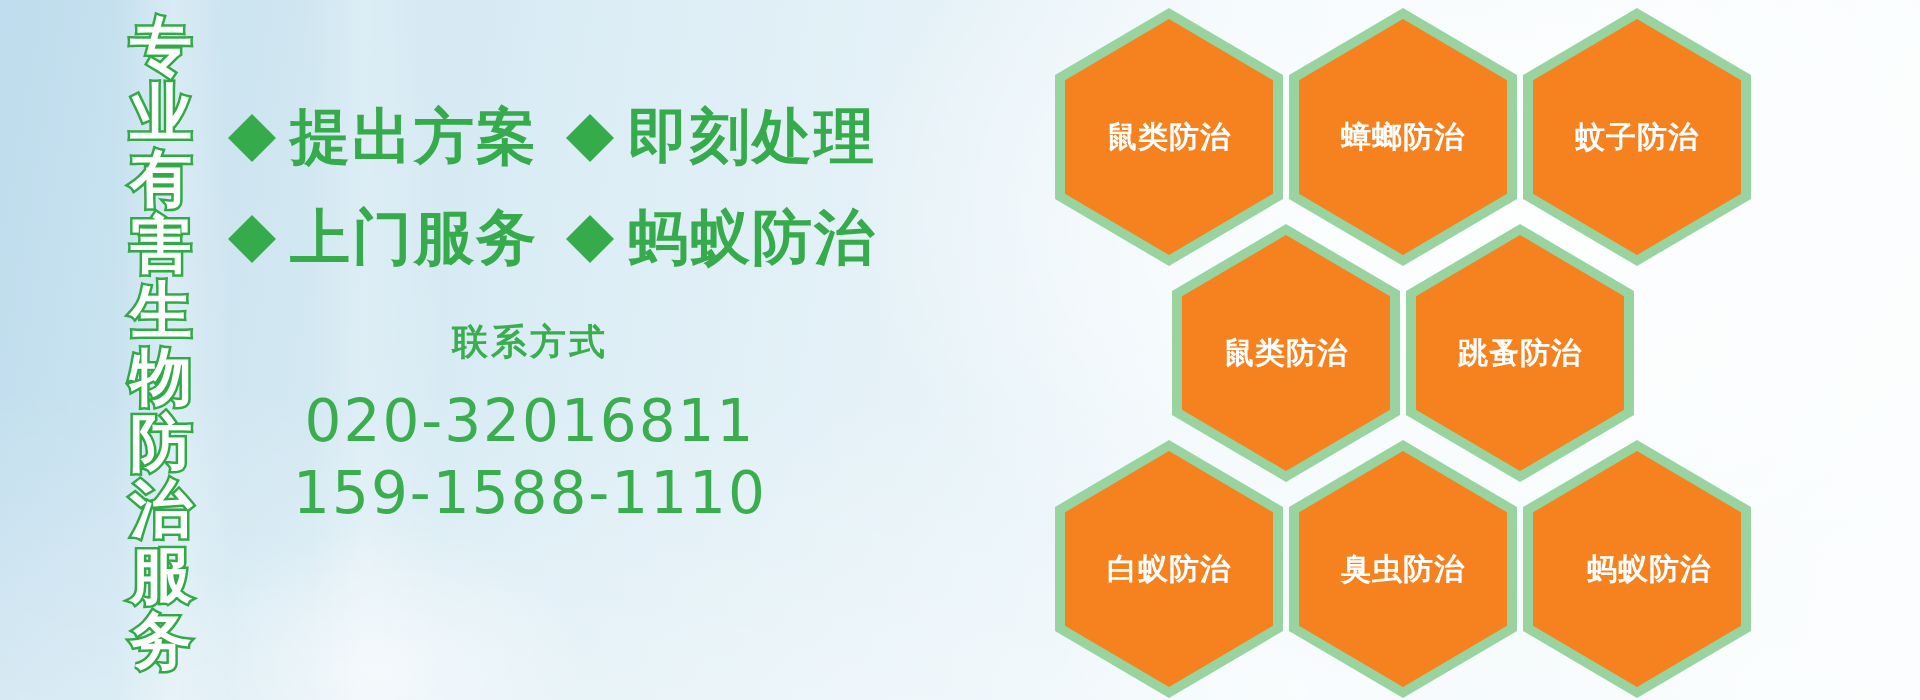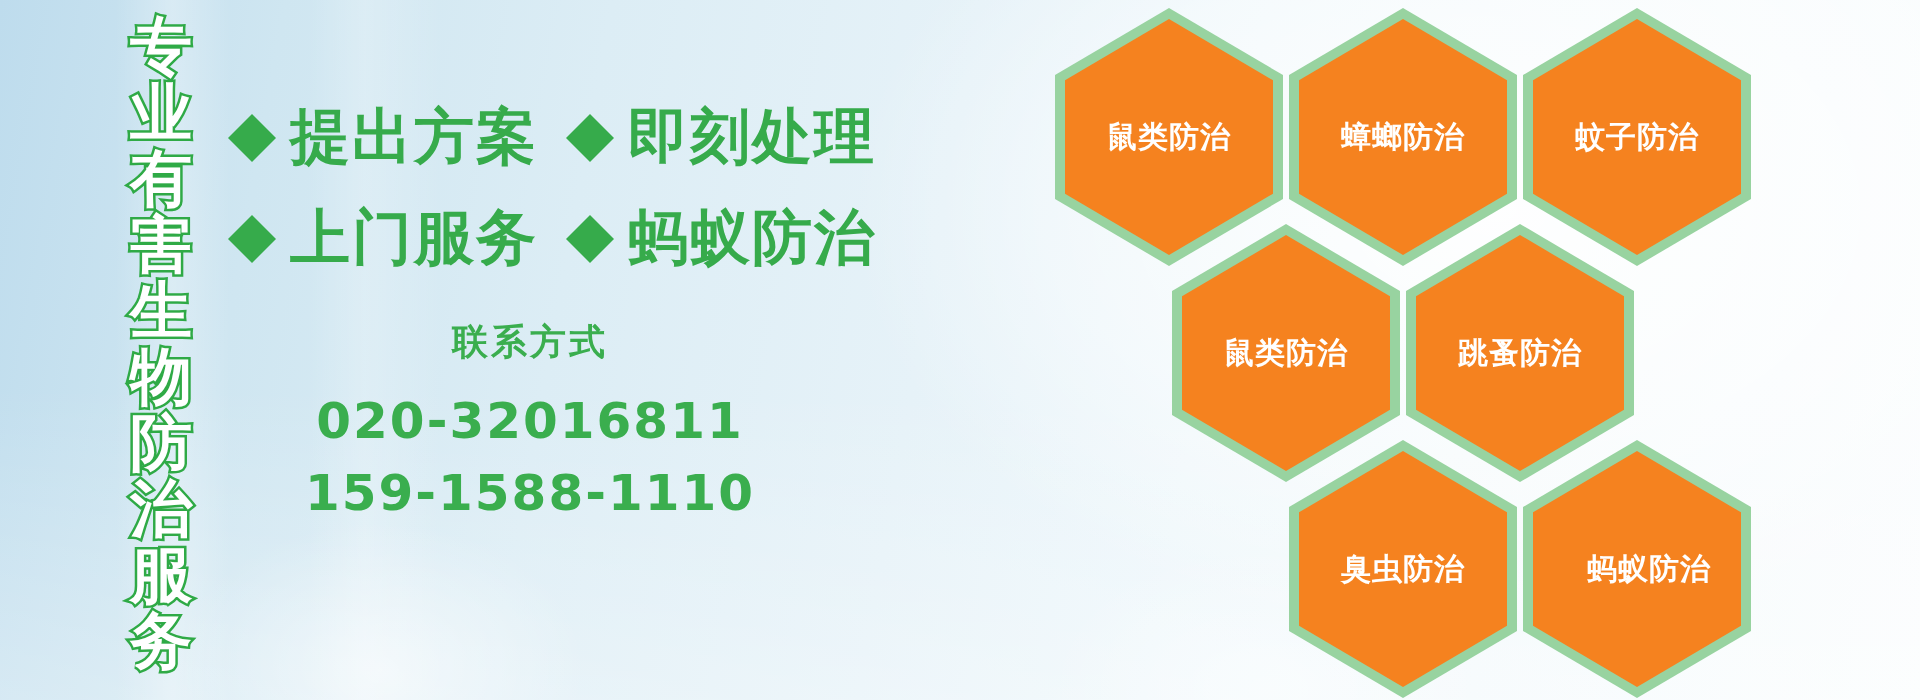--- a/index.html
+++ b/index.html
@@ -99,25 +99,25 @@
     text-align:center;
   }
   #contact-heading {
     font-size:36px;
     font-weight:bold;
     color:#3aae4e;
     letter-spacing:3px;
     margin-bottom:18px;
   }
   .phone-number {
-    font-size:50px;
+    font-size:58px;
     color:#3aae4e;
     letter-spacing:2px;
     line-height:72px;
-    font-weight:bold;
+    font-weight:normal;
   }
 
   
   #hex-grid {
     position:absolute;
     left:1055px; top:0px;
     width:750px; height:700px;
   }
   .hex {
     position:absolute;
@@ -218,20 +218,24 @@
       <span class="hex-label">蚊子防治</span>
     </div>
     <div class="hex" id="hex-3">
       <span class="hex-inner"></span>
       <span class="hex-label">鼠类防治</span>
     </div>
     <div class="hex" id="hex-4">
       <span class="hex-inner"></span>
       <span class="hex-label">跳蚤防治</span>
     </div>
+    <div class="hex" id="hex-5">
+      <span class="hex-inner"></span>
+      <span class="hex-label">白蚁防治</span>
+    </div>
     <div class="hex" id="hex-6">
       <span class="hex-inner"></span>
       <span class="hex-label">臭虫防治</span>
     </div>
     <div class="hex" id="hex-7">
       <span class="hex-inner"></span>
       <span class="hex-label">蚂蚁防治</span>
     </div>
   </div>
 

